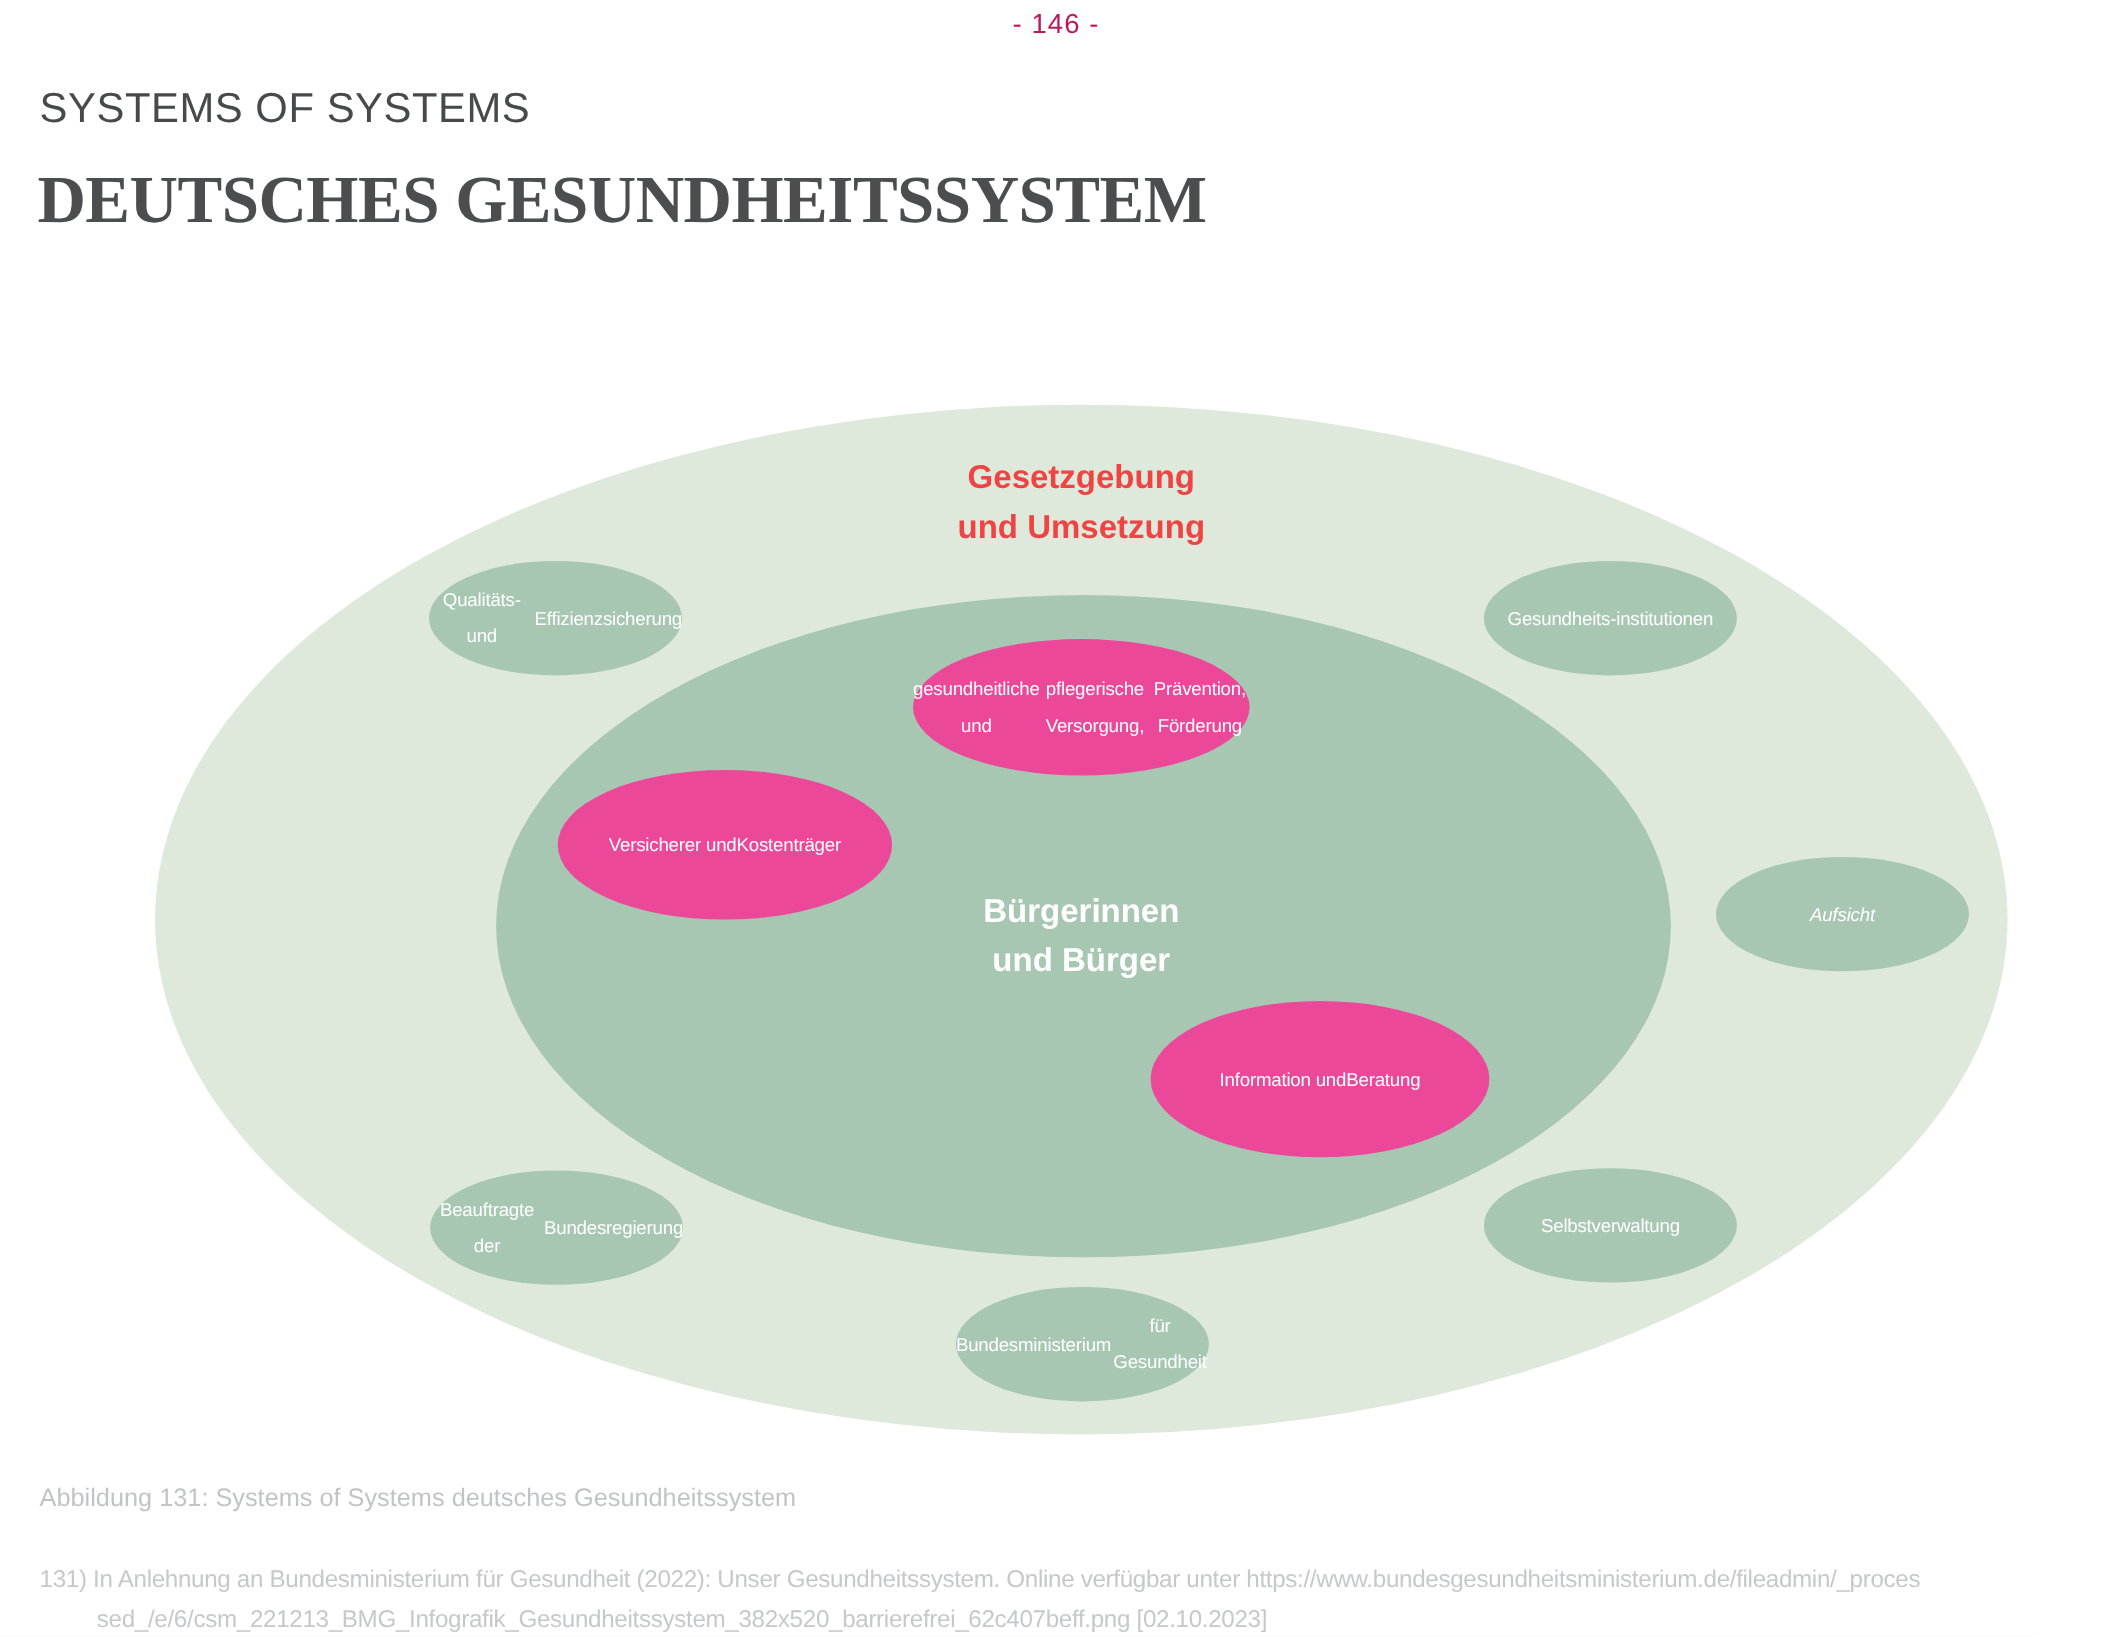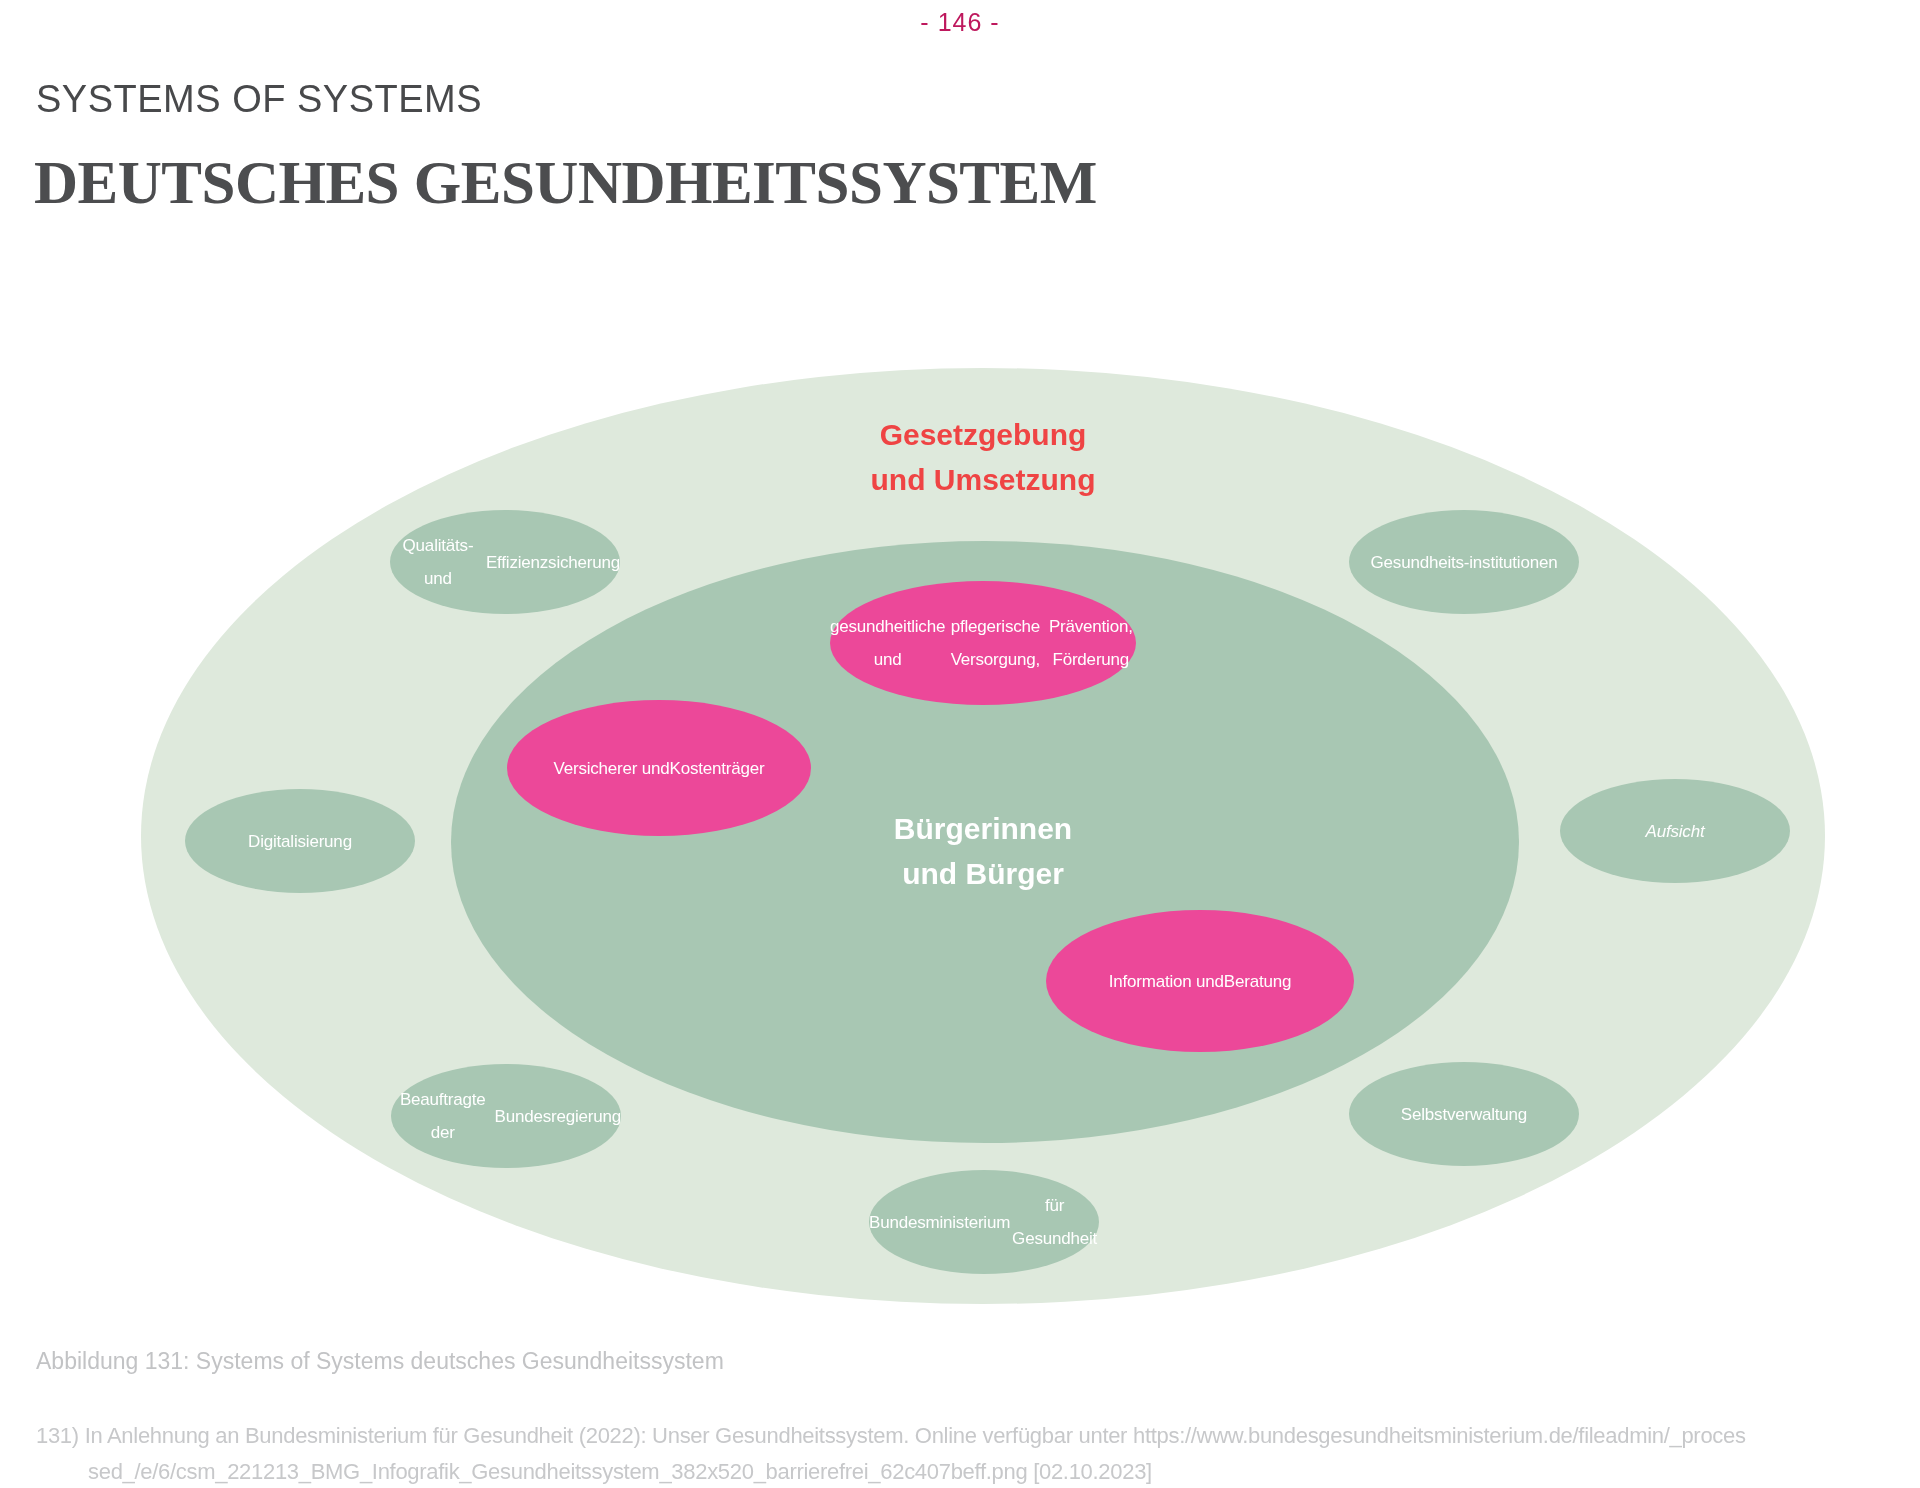--- a/index.html
+++ b/index.html
@@ -86,23 +86,20 @@
   </div>
 
   <div class="bubble ring" style="left:249px;top:142px;">
     <div>Qualitäts- und</div>
     <div>Effizienzsicherung</div>
   </div>
   <div class="bubble ring" style="left:1208px;top:142px;">
     <div>Gesundheits-</div>
     <div>institutionen</div>
   </div>
-  <div class="bubble ring" style="left:44px;top:421px;">
-    <div>Digitalisierung</div>
-  </div>
   <div class="bubble ring" style="left:1419px;top:411px;font-style:italic;">
     <div>Aufsicht</div>
   </div>
   <div class="bubble ring" style="left:250px;top:696px;">
     <div>Beauftragte der</div>
     <div>Bundesregierung</div>
   </div>
   <div class="bubble ring" style="left:1208px;top:694px;">
     <div>Selbstverwaltung</div>
   </div>

